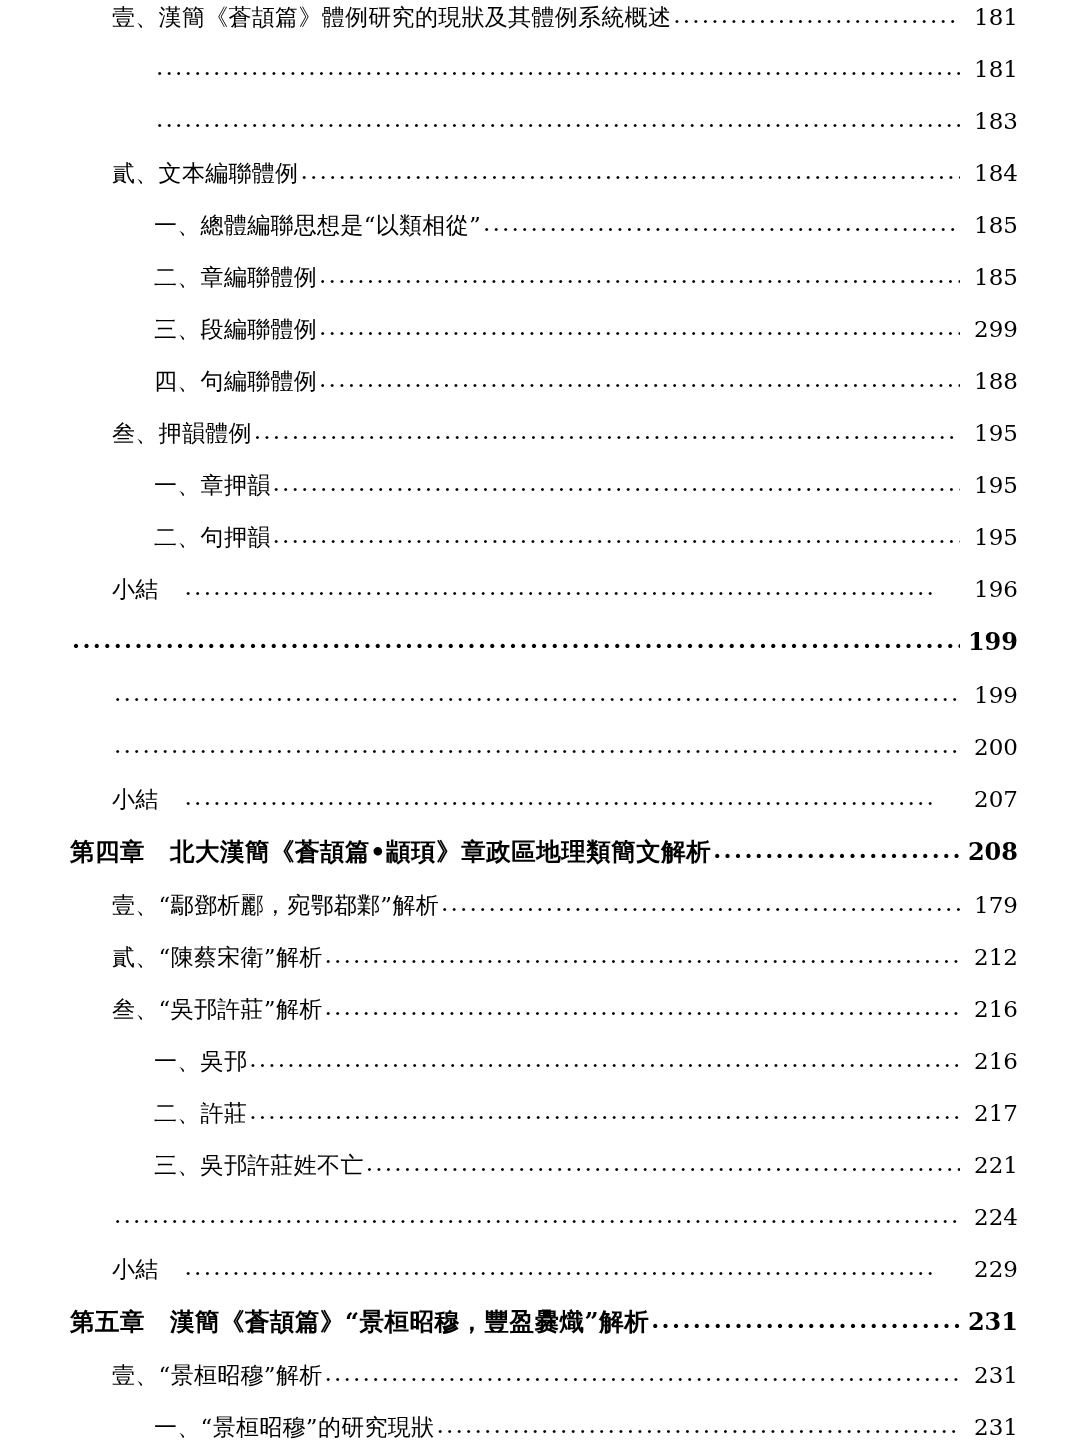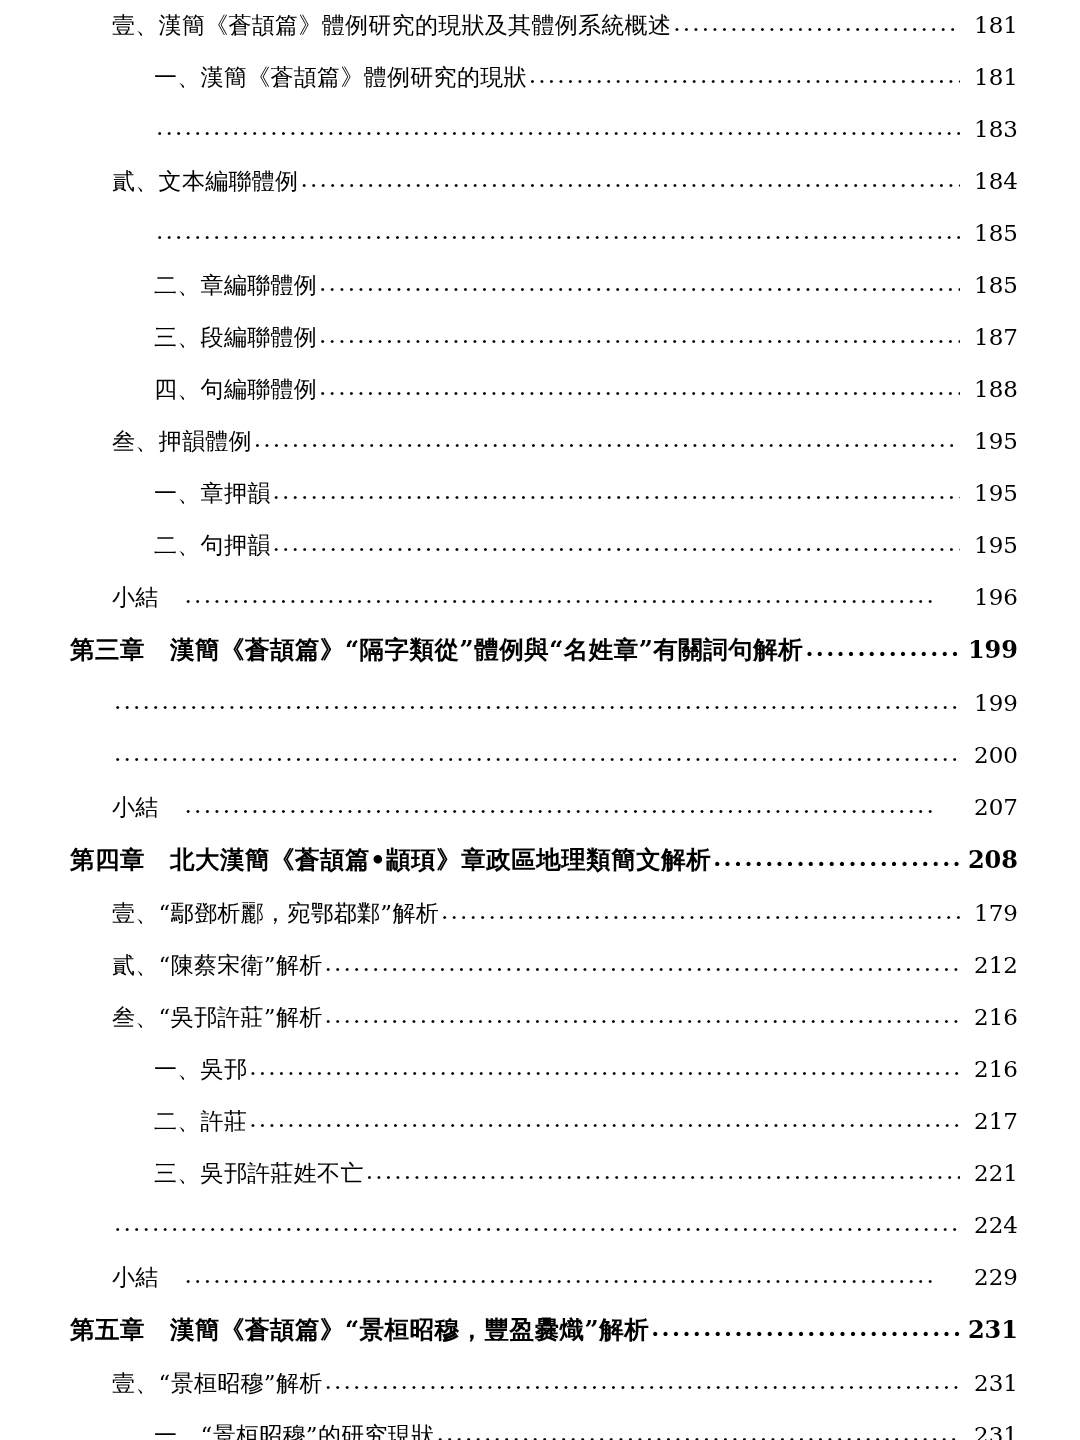--- a/index.html
+++ b/index.html
@@ -47,21 +47,20 @@
     color: #000;
     position: relative;
     top: -2px;
   }
   .entry .page-no {
     flex: 0 0 auto;
     font-size: 23px;
     text-align: right;
     min-width: 56px;
     font-family: "DejaVu Serif", "Liberation Serif", serif;
-    margin-top: 8px;
   }
 
   
   .lvl-chapter {
     font-weight: bold;
     padding-left: 0px;
     height: 54px;
   }
   .lvl-chapter .label {
     font-size: 24.5px;
@@ -89,46 +88,46 @@
 <body>
 
 <div class="page">
   <div class="toc" id="toc-root">
       <div class="entry lvl-1">
         <span class="label">壹、漢簡《蒼頡篇》體例研究的現狀及其體例系統概述</span>
         <span class="dots">........................................................................................................................</span>
         <span class="page-no">181</span>
       </div>
       <div class="entry lvl-2">
-        <span class="label">一、漢簡《蒼頡篇》體例研究的現狀</span>
         <span class="dots">........................................................................................................................</span>
         <span class="page-no">181</span>
       </div>
       <div class="entry lvl-2">
         <span class="dots">........................................................................................................................</span>
         <span class="page-no">183</span>
       </div>
       <div class="entry lvl-1">
         <span class="label">貳、文本編聯體例</span>
         <span class="dots">........................................................................................................................</span>
         <span class="page-no">184</span>
       </div>
       <div class="entry lvl-2">
+        <span class="label">一、總體編聯思想是“以類相從”</span>
         <span class="dots">........................................................................................................................</span>
         <span class="page-no">185</span>
       </div>
       <div class="entry lvl-2">
         <span class="label">二、章編聯體例</span>
         <span class="dots">........................................................................................................................</span>
         <span class="page-no">185</span>
       </div>
       <div class="entry lvl-2">
         <span class="label">三、段編聯體例</span>
         <span class="dots">........................................................................................................................</span>
-        <span class="page-no">187</span>
+        <span class="page-no">299</span>
       </div>
       <div class="entry lvl-2">
         <span class="label">四、句編聯體例</span>
         <span class="dots">........................................................................................................................</span>
         <span class="page-no">188</span>
       </div>
       <div class="entry lvl-1">
         <span class="label">叁、押韻體例</span>
         <span class="dots">........................................................................................................................</span>
         <span class="page-no">195</span>
@@ -142,21 +141,20 @@
         <span class="label">二、句押韻</span>
         <span class="dots">........................................................................................................................</span>
         <span class="page-no">195</span>
       </div>
       <div class="entry lvl-summary">
         <span class="label">小結</span>
         <span class="dots">........................................................................................................................</span>
         <span class="page-no">196</span>
       </div>
       <div class="entry lvl-chapter">
-        <span class="label">第三章　漢簡《蒼頡篇》“隔字類從”體例與“名姓章”有關詞句解析</span>
         <span class="dots">........................................................................................................................</span>
         <span class="page-no">199</span>
       </div>
       <div class="entry lvl-1">
         <span class="dots">........................................................................................................................</span>
         <span class="page-no">199</span>
       </div>
       <div class="entry lvl-1">
         <span class="dots">........................................................................................................................</span>
         <span class="page-no">200</span>

